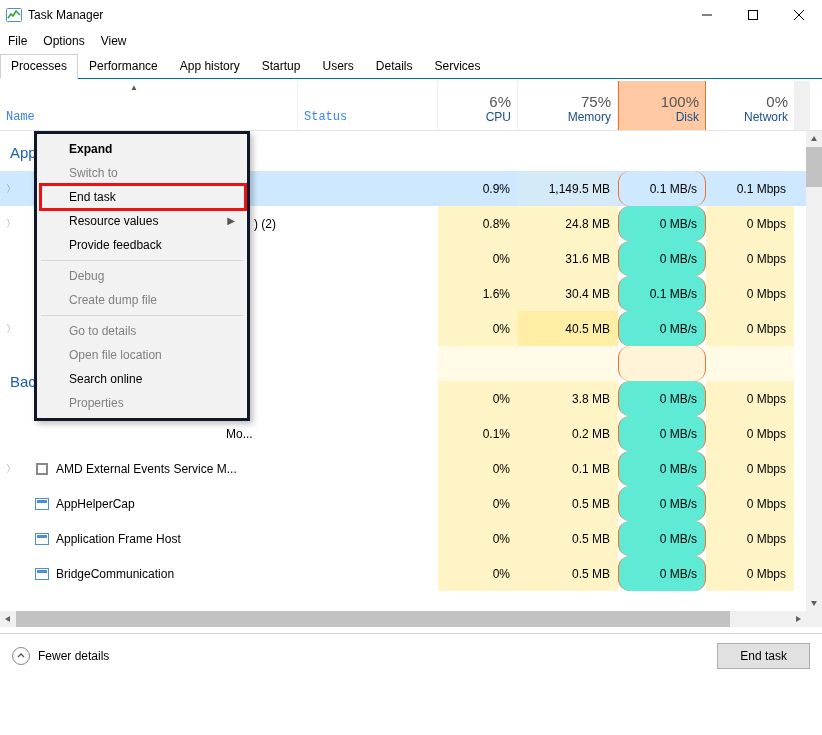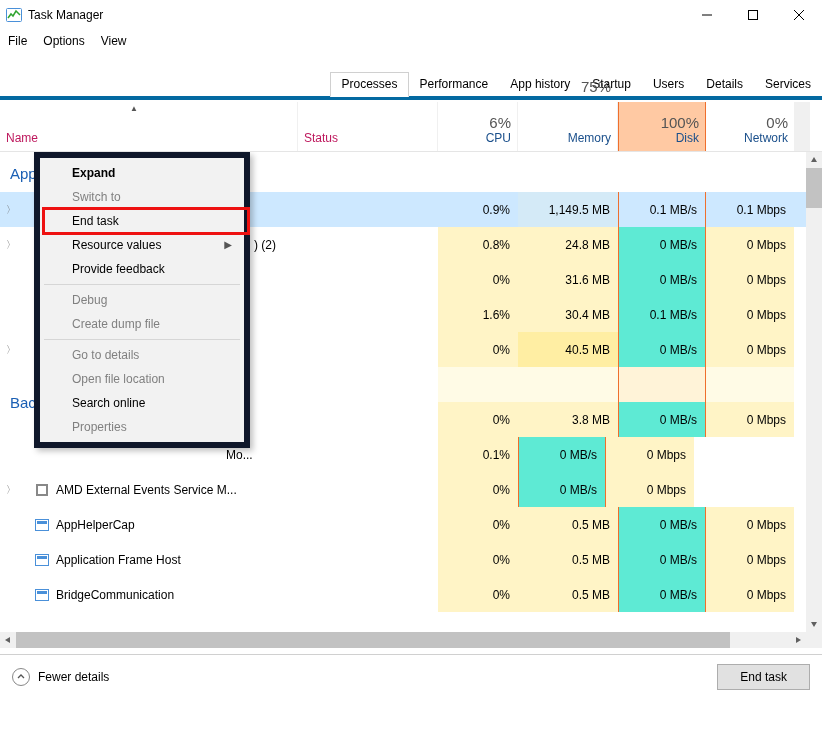--- a/index.html
+++ b/index.html
@@ -50,23 +50,22 @@
     height: 22px;
   }
   .menubar .menu-item {
     padding: 2px 10px 2px 6px;
     font-size: 12px;
   }
 
   
   .tabbar {
     display:flex;
-    border-bottom: 4px solid #0369a1;
-    margin-top: 20px;
-    justify-content: flex-end;
+    border-bottom: 1px solid #0369a1;
+    margin-top: 2px;
   }
   .tab {
     padding: 4px 10px 5px 10px;
     border: 1px solid transparent;
     border-bottom: none;
     margin-bottom: -1px;
     font-size: 12px;
   }
   .tab.active {
     border-color:#d0d0d0;
@@ -87,33 +86,33 @@
   .col-headers .col {
     border-right: 1px solid #f0f0f0;
     display:flex;
     flex-direction:column;
     justify-content:flex-end;
     padding: 4px 6px 6px 6px;
   }
   .col.name   { flex: 0 0 298px; justify-content:flex-end;}
   .col.status { flex: 0 0 140px; }
   .col.cpu    { flex: 0 0 80px;  text-align:right; align-items:flex-end;}
-  .col.mem    { flex: 0 0 100px; text-align:right; align-items:flex-end;gap:36px;}
+  .col.mem    { flex: 0 0 100px; text-align:right; align-items:flex-end;}
   .col.disk   { flex: 0 0 88px;  text-align:right; align-items:flex-end; background:#ffc9a3; border-left:1px solid #ef6f2d; border-right:1px solid #ef6f2d;}
   .col.net    { flex: 0 0 88px;  text-align:right; align-items:flex-end; border-right:none;}
   .scroll-gutter { flex:0 0 16px; background:#f0f0f0;}
   .col .pct {
     font-size: 15px;
     color:#555;
   }
   .col .lbl {
     color:#1a4f8b;
     font-size: 12px;
   }
-  .col.name .lbl, .col.status .lbl { color:#be185d; }
+  .col.name .lbl, .col.status .lbl { color:#3b82f6;font-family:Liberation Mono, monospace; }
   .sort-caret {
     position:absolute;
     top: 2px; left: 130px;
     font-size: 8px;
     color:#555;
   }
 
   
   .proc-area {
     position:relative;
@@ -130,21 +129,21 @@
   .row {
     display:flex;
     height: 35px;
     align-items:stretch;
   }
   .row > div { display:flex; align-items:center; }
   .c-name   { flex:0 0 298px; padding-left:4px; gap:6px; }
   .c-status { flex:0 0 140px;}
   .c-cpu    { flex:0 0 80px;  justify-content:flex-end; padding-right:8px;}
   .c-mem    { flex:0 0 100px; justify-content:flex-end; padding-right:8px;}
-  .c-disk   { flex:0 0 88px;  justify-content:flex-end; padding-right:8px; border-left:1px solid #ef6f2d; border-right:1px solid #ef6f2d;}
+  .c-disk   { flex:0 0 88px;  justify-content:flex-end; padding-right:8px; border-left:1px solid #ef6f2d; border-right:1px solid #ef6f2d;border-radius:12px;}
   .c-net    { flex:0 0 88px;  justify-content:flex-end; padding-right:8px;}
 
   .row .tint-y   { background:#fff4c6; }
   .row .tint-y2  { background:#ffeea3; }
   .row .tint-d   { background:#5eead4; }
 
   .row.selected { background:#cde8ff; }
   .row.selected .c-cpu,
   .row.selected .c-disk,
   .row.selected .c-net { background:#cde8ff !important; }
@@ -209,21 +208,21 @@
     font-size:12px;
   }
 
   
   .ctxmenu {
     position:absolute;
     top: 0px;
     left: 34px;
     width: 216px;
     background:#f2f2f2;
-    border:6px solid #0f172a;
+    border:3px solid #0f172a;
     box-shadow: 3px 3px 6px rgba(0,0,0,0.25);
     padding: 3px 2px;
     z-index: 10;
   }
   .ctxmenu .mitem {
     padding: 5px 24px 5px 30px;
     font-size:12px;
     position:relative;
   }
   .ctxmenu .mitem.bold { font-weight:600; }
@@ -414,33 +413,35 @@
     <div class="c-mem tint-y">3.8 MB</div>
     <div class="c-disk tint-d">0 MB/s</div>
     <div class="c-net tint-y">0 Mbps</div>
   </div>
   <div class="row">
     <div class="c-name">
         <span style="margin-left:222px">Mo...</span>
       </div>
       <div class="c-status"></div>
     <div class="c-cpu tint-y">0.1%</div>
+    <div class="c-mem tint-y">0.2 MB</div>
     <div class="c-disk tint-d">0 MB/s</div>
     <div class="c-net tint-y">0 Mbps</div>
   </div>
   <div class="row">
     <div class="c-name">
         <span class="expand">〉</span>
         <span class="picon">
           <span class="picon-app"></span>
         </span>
         <span>AMD External Events Service M...</span>
       </div>
       <div class="c-status"></div>
     <div class="c-cpu tint-y">0%</div>
+    <div class="c-mem tint-y">0.1 MB</div>
     <div class="c-disk tint-d">0 MB/s</div>
     <div class="c-net tint-y">0 Mbps</div>
   </div>
   <div class="row">
     <div class="c-name">
         <span class="expand" style="visibility:hidden">〉</span>
         <span class="picon">
           <span class="picon-box"></span>
         </span>
         <span>AppHelperCap</span>

